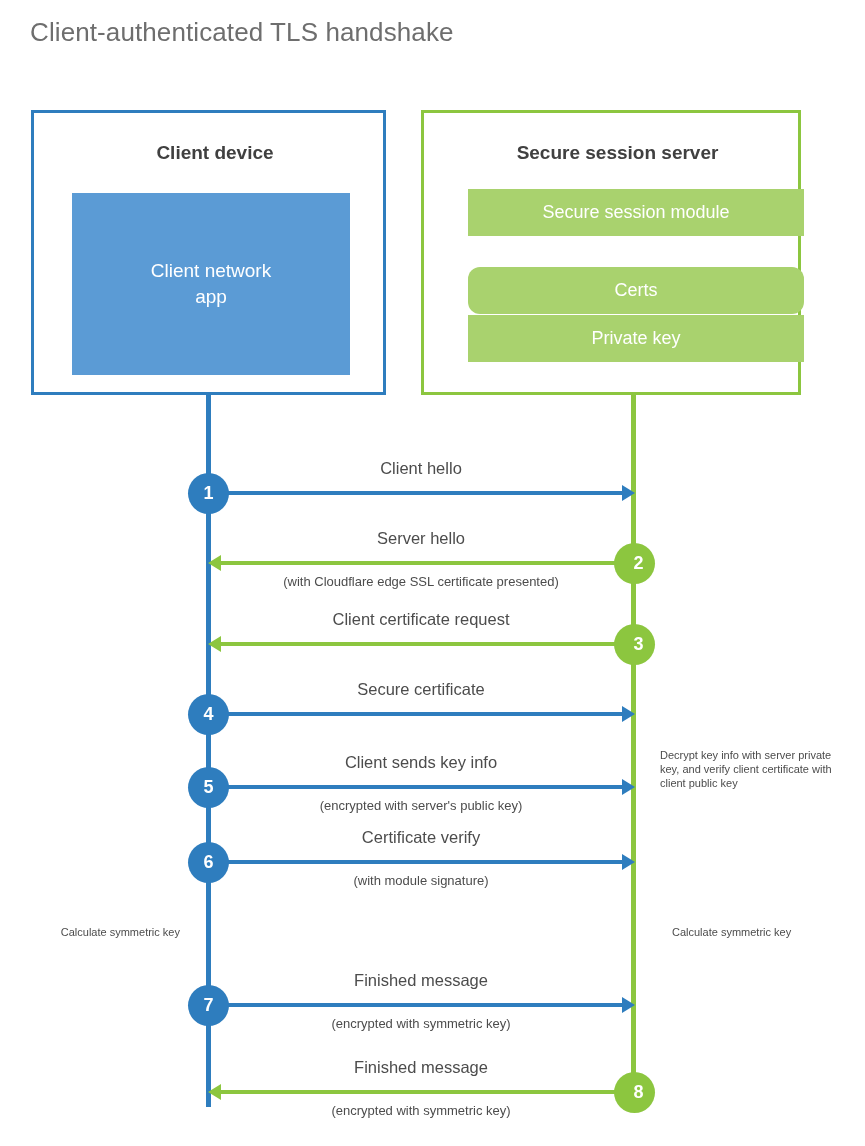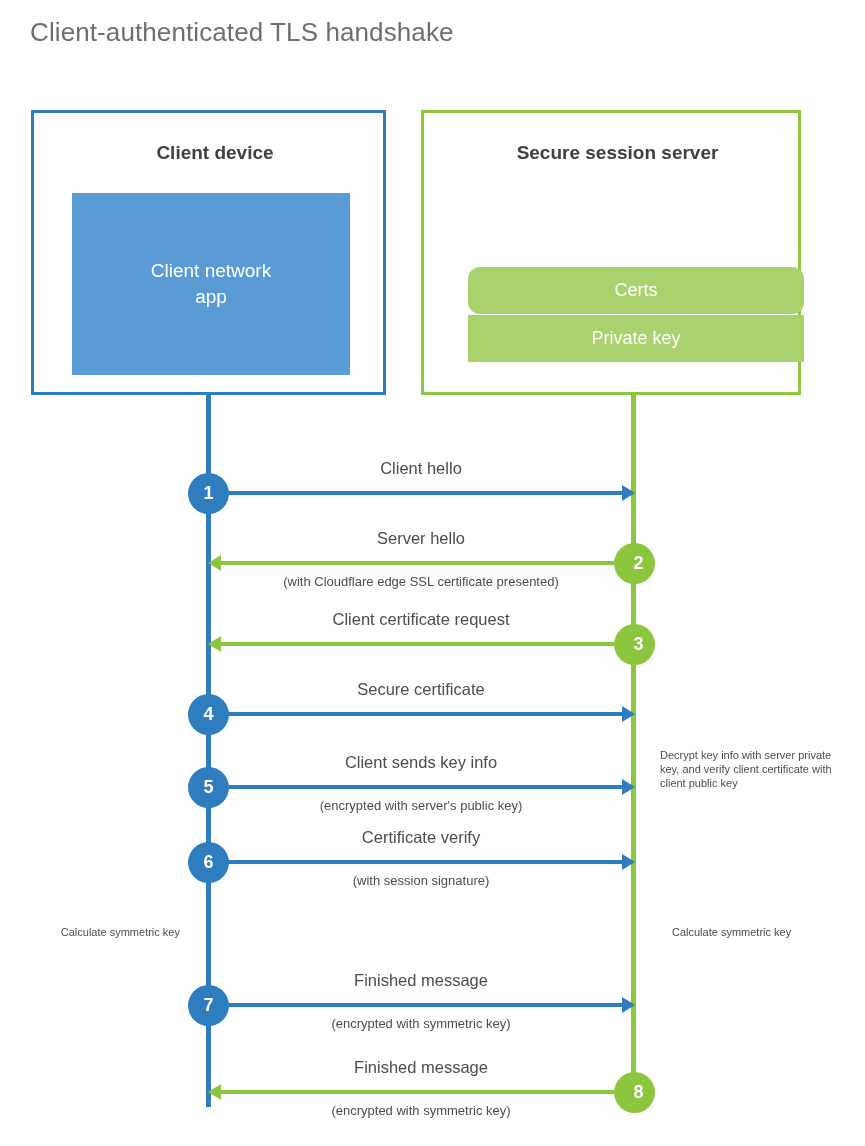--- a/index.html
+++ b/index.html
@@ -205,20 +205,21 @@
   <div id="client-app">
     <span>
       <span>Client network</span><br>
       <span>app</span>
     </span>
   </div>
 </div>
 
 <div class="entity-box" id="server-box">
   <div class="box-title">Secure session server</div>
+  <div class="server-bar b0">Secure session module</div>
   <div class="server-bar b1">Certs</div>
   <div class="server-bar b2">Private key</div>
 </div>
 
 <div class="lifeline" id="client-lifeline"></div>
 <div class="lifeline" id="server-lifeline"></div>
 
 <div class="step ltr blue" style="top:493px;">
   <div class="step-label">Client hello</div>
   <div class="shaft"></div>
@@ -269,21 +270,21 @@
   <div class="step-sub">(encrypted with server's public key)</div>
 </div>
 
 <div class="step ltr blue" style="top:862px;">
   <div class="step-label">Certificate verify</div>
   <div class="shaft"></div>
   <div class="head"></div>
   <div class="badge blue">
       <span>6</span>
     </div>
-  <div class="step-sub">(with session signature)</div>
+  <div class="step-sub">(with module signature)</div>
 </div>
 
 <div class="step ltr blue" style="top:1005px;">
   <div class="step-label">Finished message</div>
   <div class="shaft"></div>
   <div class="head"></div>
   <div class="badge blue">
       <span>7</span>
     </div>
   <div class="step-sub">(encrypted with symmetric key)</div>

